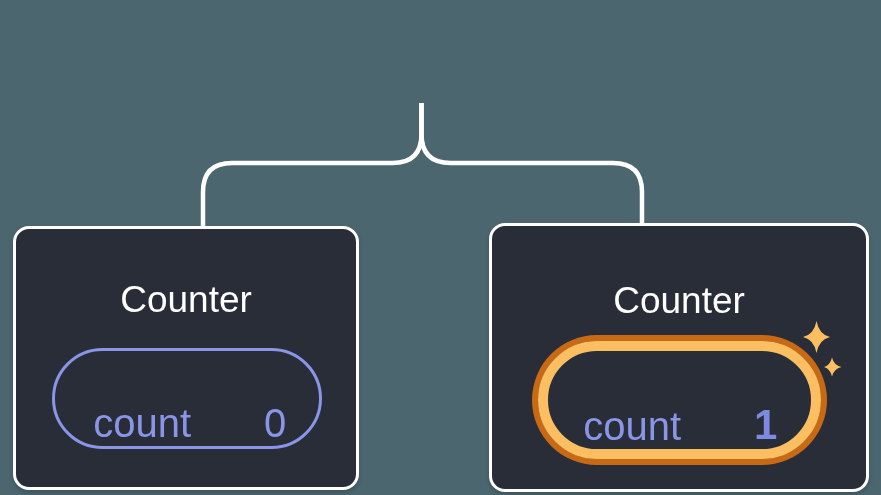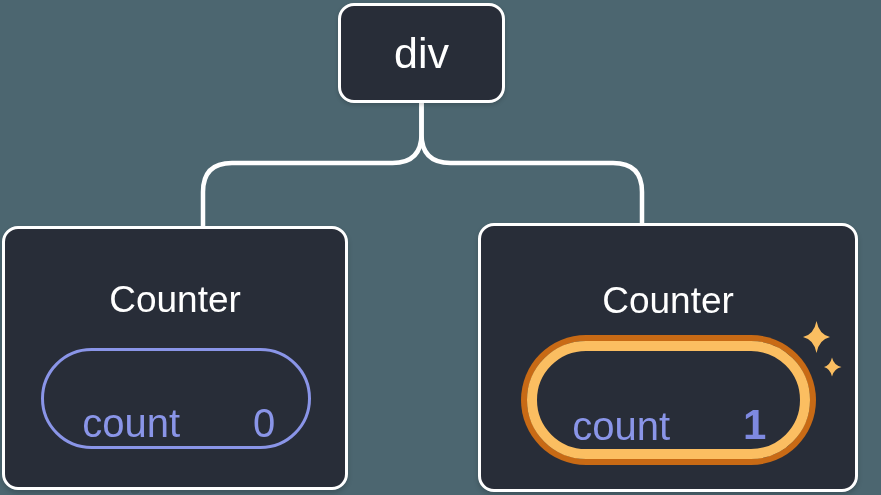--- a/index.html
+++ b/index.html
@@ -50,20 +50,21 @@
     font-size: 43px;
     box-shadow: 0 2px 4px rgba(0,0,0,0.18);
   }
 
   .card {
     position: absolute;
     background: var(--card);
     border: 3px solid var(--card-border);
     border-radius: 16px;
     box-shadow: 0 3px 5px rgba(0,0,0,0.18);
+    margin-left: 11px;
   }
   .card-left  { left: 2px;   top: 226px; width: 346px; height: 264px; }
   .card-right { left: 478px; top: 223px; width: 380px; height: 269px; }
 
   .card-title {
     position: absolute;
     left: 0; right: 0;
     text-align: center;
     color: var(--title-text);
     font-size: 37px;
@@ -119,23 +120,20 @@
 </head>
 <body>
 
 <div class="stage">
 
   <svg class="connectors" viewBox="0 0 881 495" aria-hidden="true">
     <path d="M 421.5 103 L 421.5 134 Q 421.5 163 392.5 163 L 232 163 Q 203 163 203 192 L 203 227"></path>
     <path d="M 421.5 103 L 421.5 134 Q 421.5 163 450.5 163 L 613 163 Q 642 163 642 192 L 642 224"></path>
   </svg>
 
-  <div class="node-root">
-    <span>div</span>
-  </div>
 
   <section class="card card-left">
     <h2 class="card-title">Counter</h2>
     <div class="pill pill-plain">
       <span class="seg seg-key">count</span>
       <span class="divider"></span>
       <span class="seg seg-val">0</span>
     </div>
   </section>
 

